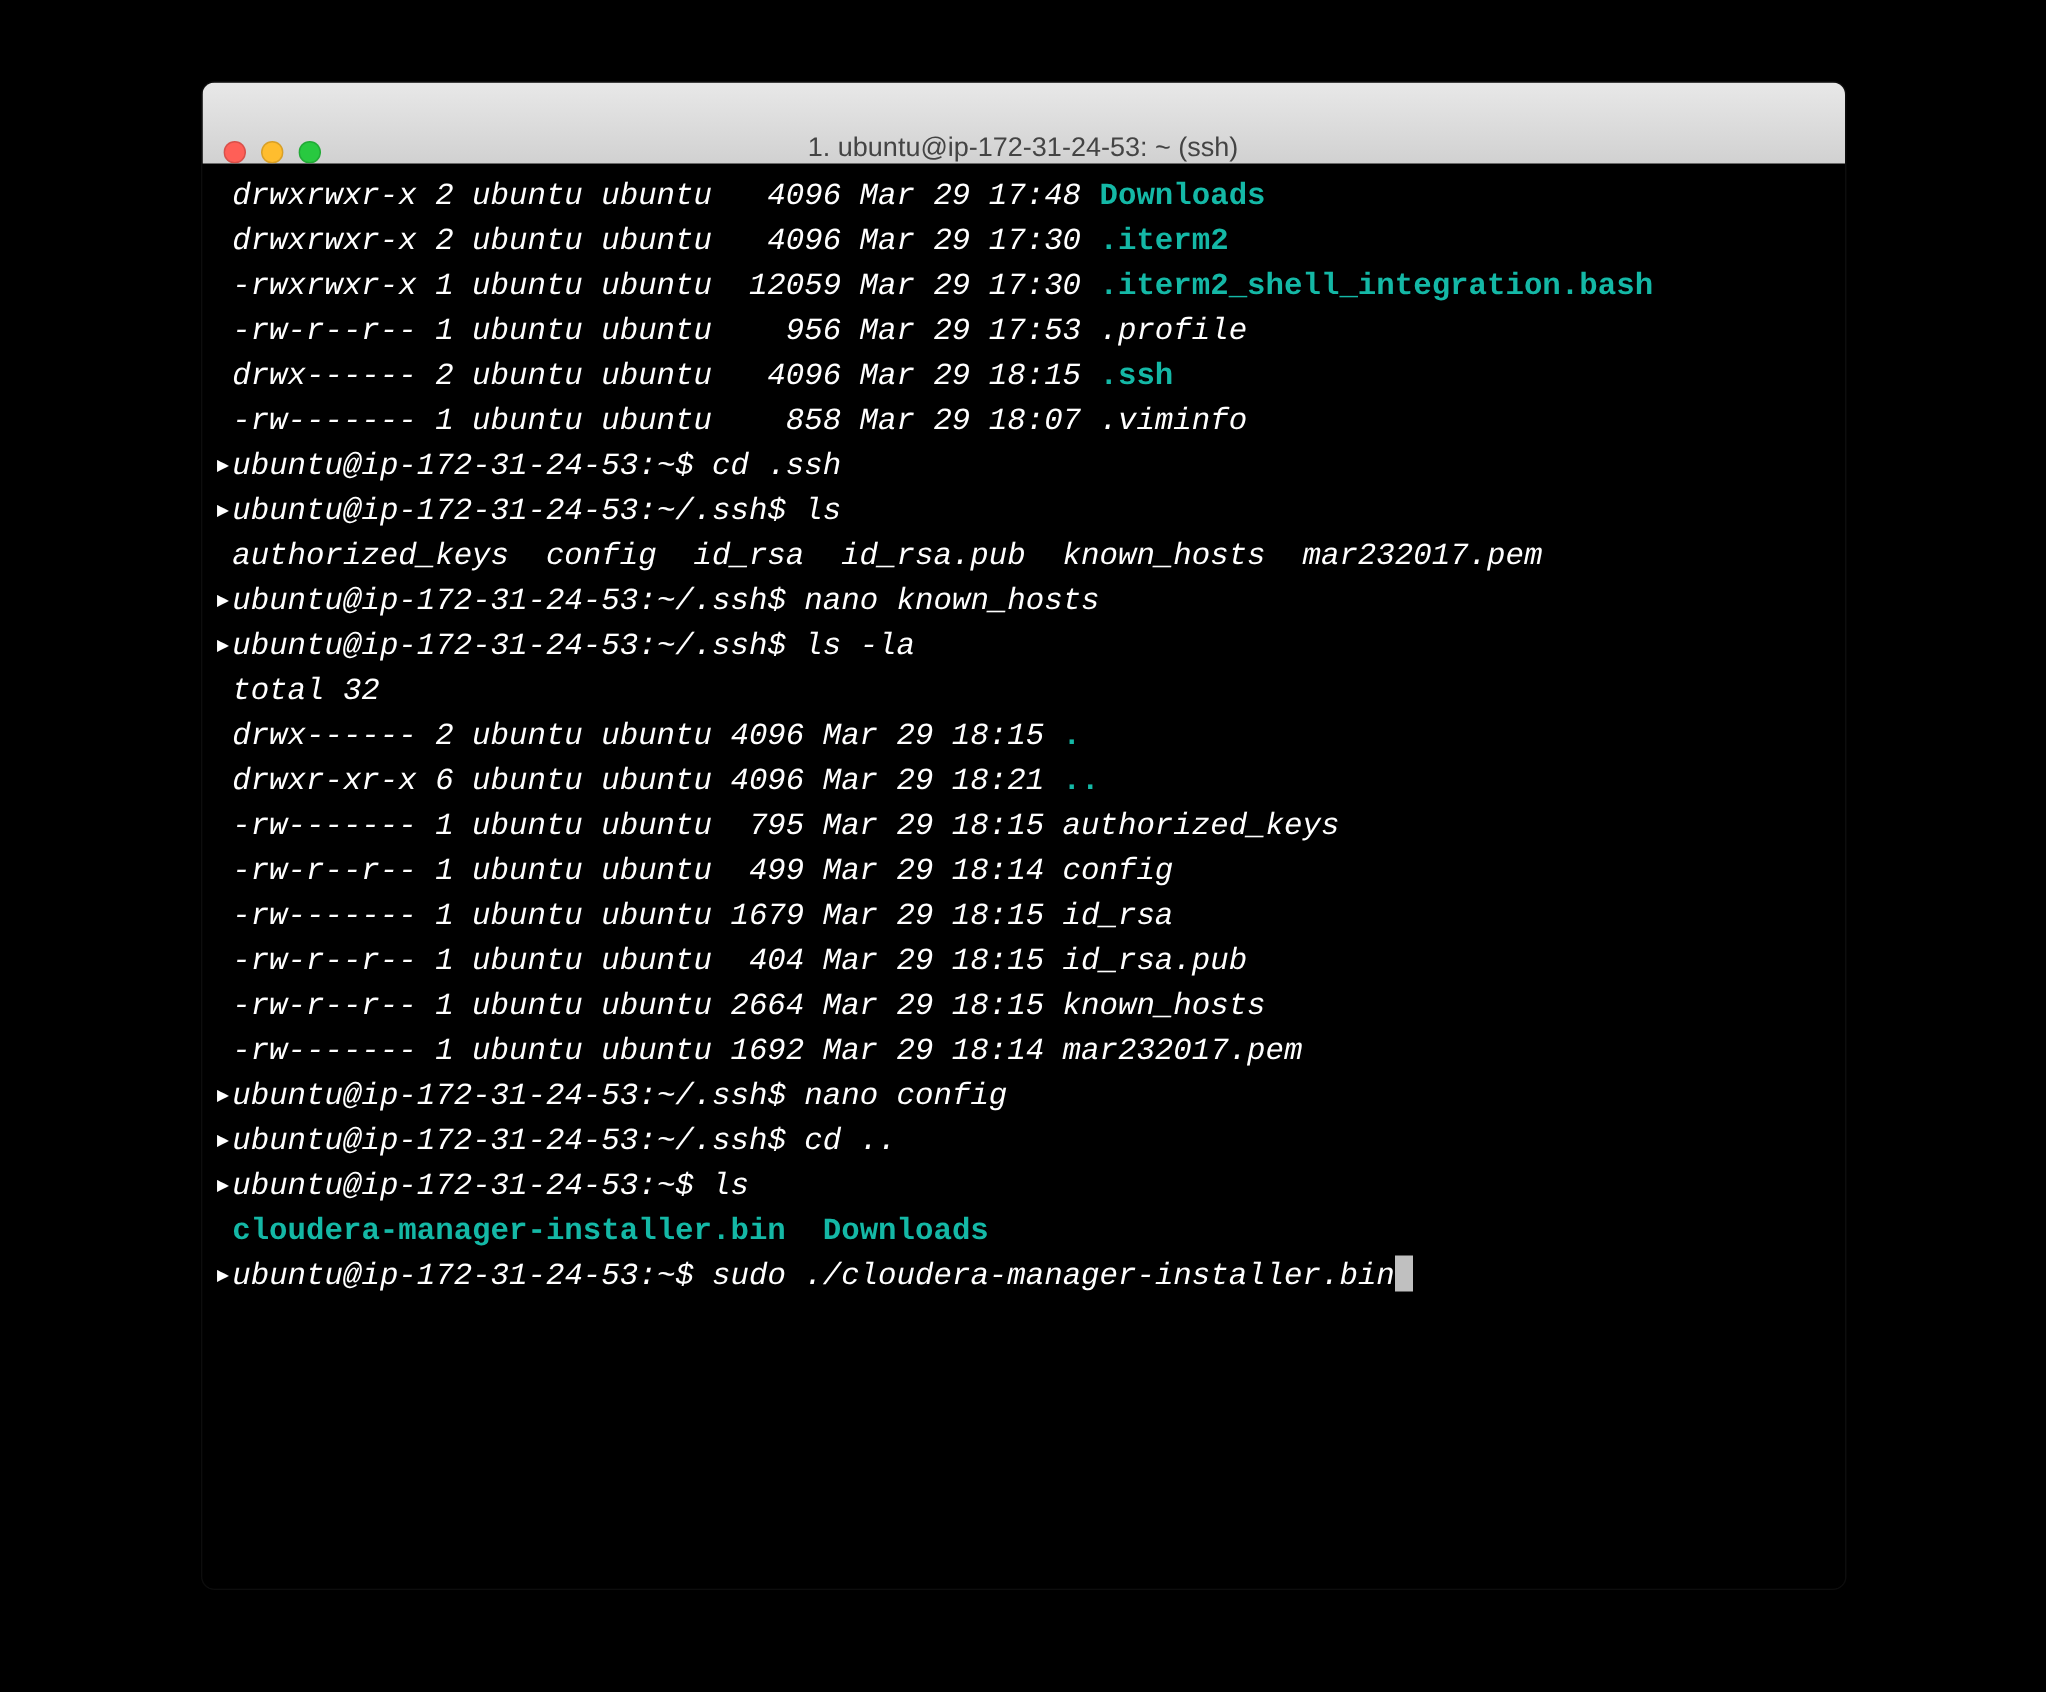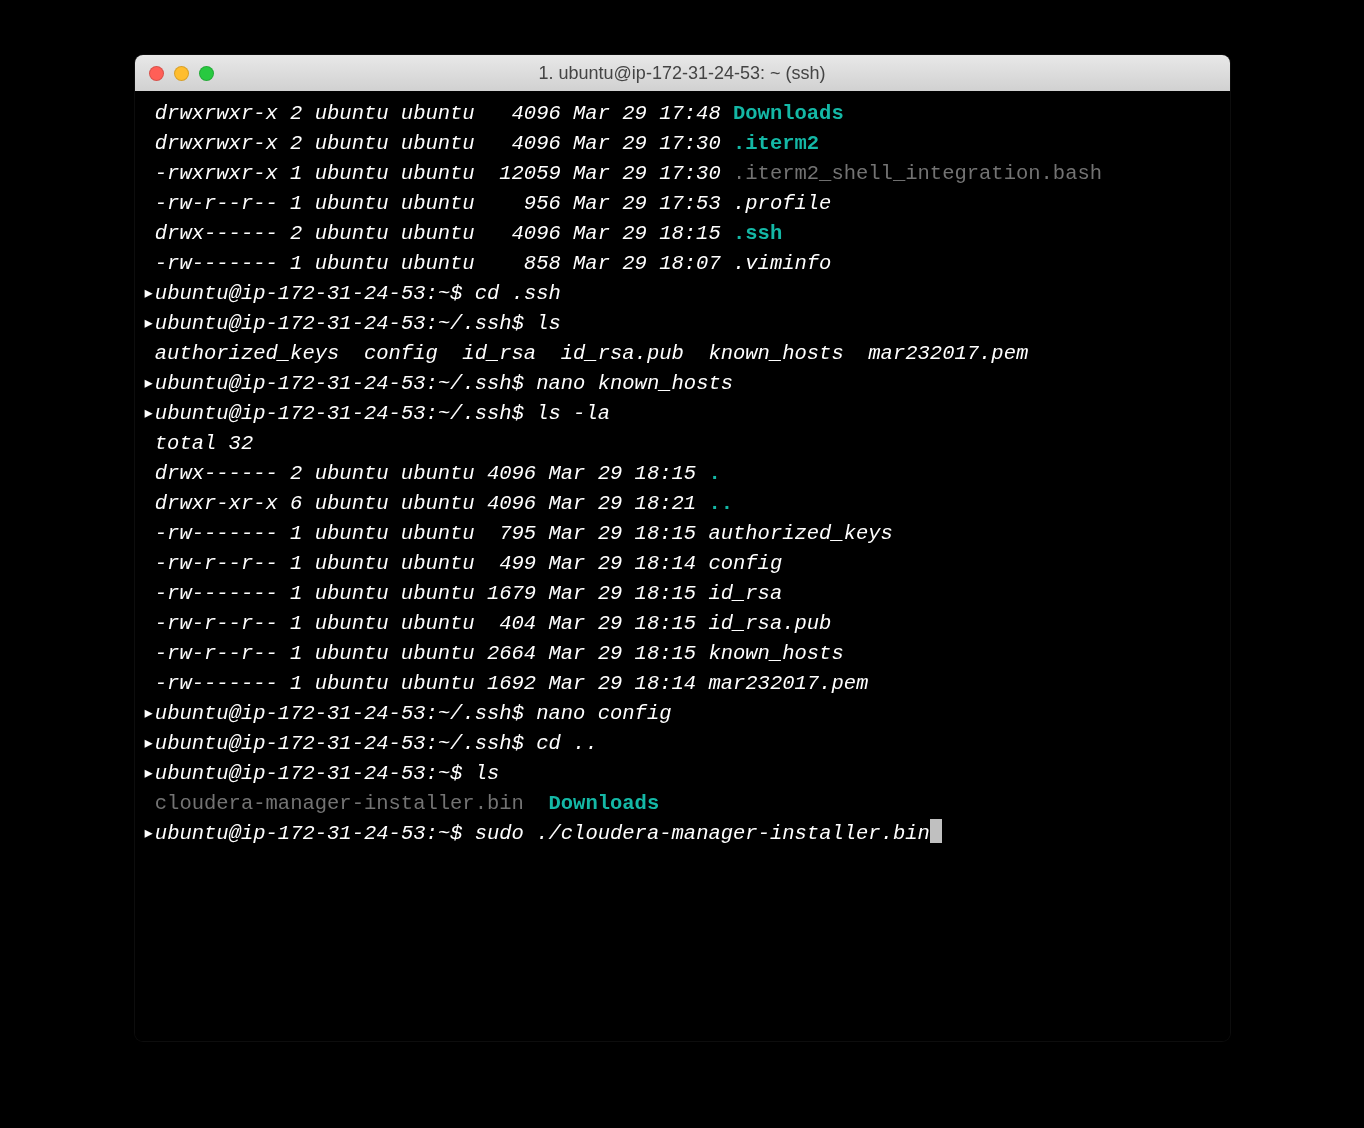--- a/index.html
+++ b/index.html
@@ -18,24 +18,24 @@
       padding-top: 55px;
     }
     .terminal-window {
       width: 1095px;
       background: #000;
       border-radius: 8px;
       overflow: hidden;
       box-shadow: 0 0 0 1px rgba(255,255,255,0.05);
     }
     .title-bar {
-      height: 36px;
+      height: 54px;
       background: linear-gradient(to bottom, #e8e8e8, #d1d1d1);
       display: flex;
-      align-items: center;
+      align-items: flex-end;
       padding: 0 14px;
       position: relative;
     }
     .traffic-lights {
       display: flex;
       gap: 10px;
     }
     .traffic-light {
       width: 15px;
       height: 15px;
@@ -61,21 +61,21 @@
       font-size: 20.5px;
       line-height: 30px;
       padding: 8px 0 40px 0;
       white-space: pre;
       min-height: 950px;
     }
     .line {
       padding: 0 8px;
     }
     .blue { color: #14b8a6; font-weight: bold; }
-    .green { color: #737373; font-weight: normal; }
+    .green { color: #14b8a6; font-weight: bold; }
     .white { color: #fff; font-style: italic; }
     .cursor {
       display: inline-block;
       width: 12px;
       height: 24px;
       background: #c0c0c0;
       vertical-align: text-bottom;
       margin-bottom: 2px;
     }
   </style>

